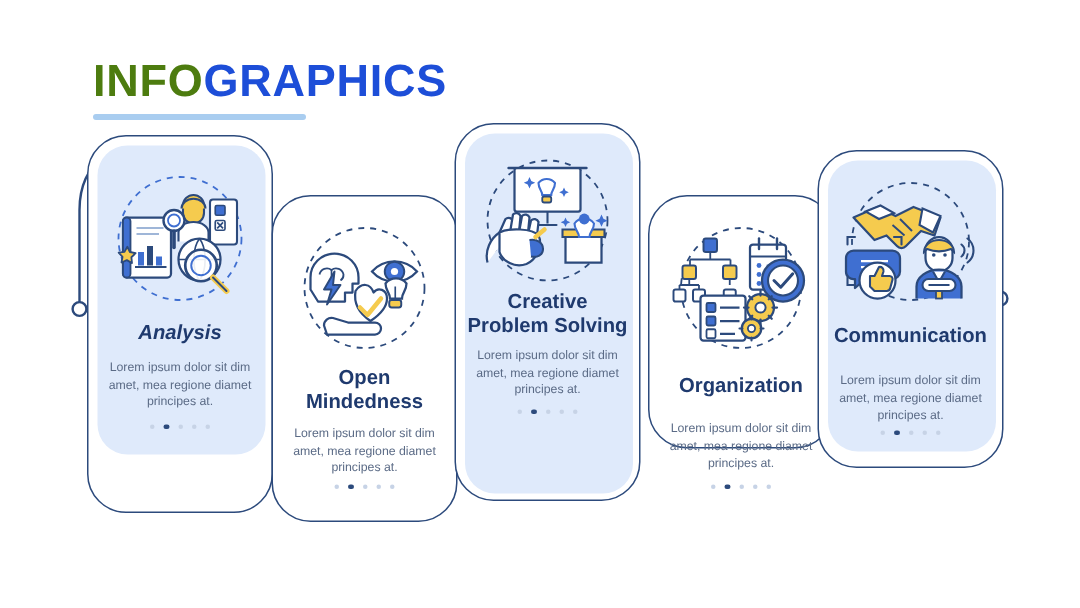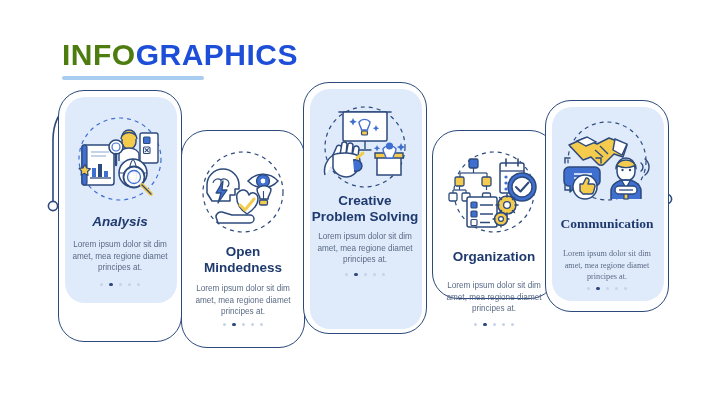--- a/index.html
+++ b/index.html
@@ -293,21 +293,21 @@
     <div class="cbody" style="top:149px;">Lorem ipsum dolor sit dim amet, mea regione diamet principes at.</div>
     <div class="dots" style="top:192px;">
       <span class="dot"></span>
       <span class="dot on"></span>
       <span class="dot"></span>
       <span class="dot"></span>
       <span class="dot"></span>
     </div>
   </div>
 
-  <div class="card" style="left:545px;top:100px;width:124px;height:212px;font-family:Liberation Serif, serif;">
+  <div class="card" style="left:545px;top:100px;width:124px;height:212px;">
     <div class="inner" style="left:6px;top:6px;width:112px;height:194px;"></div>
 
     <div class="illus" style="top:16px;">
       <svg width="104" height="88" viewBox="0 0 104 88">
         <circle cx="52" cy="44" r="39" fill="none" stroke="#2c4a7c" stroke-width="1.2" stroke-dasharray="4 4"></circle>
 
         <path d="M14 28 l16 -7 l12 6 l12 -6 l18 7 l-4 12 l-9 -3 l-10 10 a4 4 0 0 1 -6 0 l-7 -7 l-8 3 z" fill="#f5cb4e" stroke="#2c4a7c" stroke-width="1.5" stroke-linejoin="round"></path>
         <path d="M22 24 l10 -4 l9 5 l-10 4 z" fill="#ffffff" stroke="#2c4a7c" stroke-width="1.4"></path>
         <path d="M60 22 l12 5 l-5 11 l-9 -5 z" fill="#ffffff" stroke="#2c4a7c" stroke-width="1.4"></path>
         <line x1="40" y1="33" x2="48" y2="40" stroke="#2c4a7c" stroke-width="1.3"></line>

